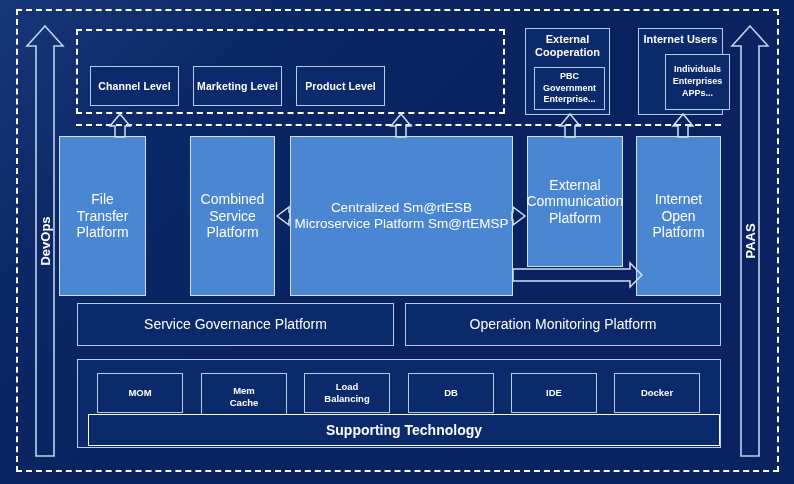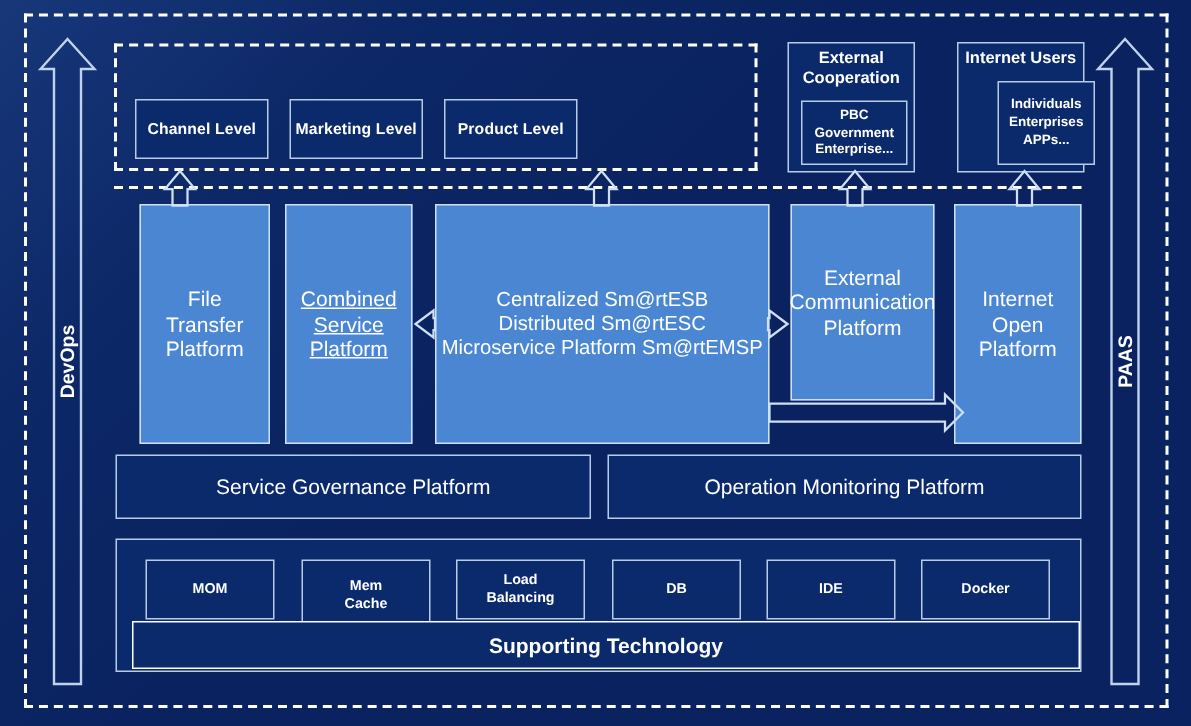--- a/index.html
+++ b/index.html
@@ -151,35 +151,34 @@
     <div class="grp-title">Internet Users</div>
     <div class="grp-inner" style="position:absolute;left:26px;top:25px;width:63px;height:54px;flex-direction:column;">
       <span>Individuals</span>
       <span>Enterprises</span>
       <span>APPs...</span>
     </div>
   </div>
 
   <div class="abs mid-dash"></div>
 
-  <div class="abs node blue plat" style="left:93px;top:136px;width:87px;height:160px;flex-direction:column;">
+  <div class="abs node blue plat" style="left:59px;top:136px;width:87px;height:160px;flex-direction:column;">
     <span>File</span>
     <span>Transfer</span>
     <span>Platform</span>
   </div>
 
-  <div class="abs node blue plat" style="left:190px;top:136px;width:85px;height:160px;flex-direction:column;text-decoration:underline;">
+  <div class="abs node blue plat" style="left:190px;top:136px;width:85px;height:160px;flex-direction:column;">
     <span>Combined</span>
     <span>Service</span>
     <span>Platform</span>
   </div>
 
   <div class="abs node blue plat small" style="left:290px;top:136px;width:223px;height:160px;flex-direction:column;">
     <span>Centralized Sm@rtESB</span>
-    <span>Distributed Sm@rtESC</span>
     <span>Microservice Platform Sm@rtEMSP</span>
   </div>
 
   <div class="abs node blue plat" style="left:527px;top:136px;width:96px;height:131px;flex-direction:column;">
     <span>External</span>
     <span>Communication</span>
     <span>Platform</span>
   </div>
 
   <div class="abs node blue plat" style="left:636px;top:136px;width:85px;height:160px;flex-direction:column;">

